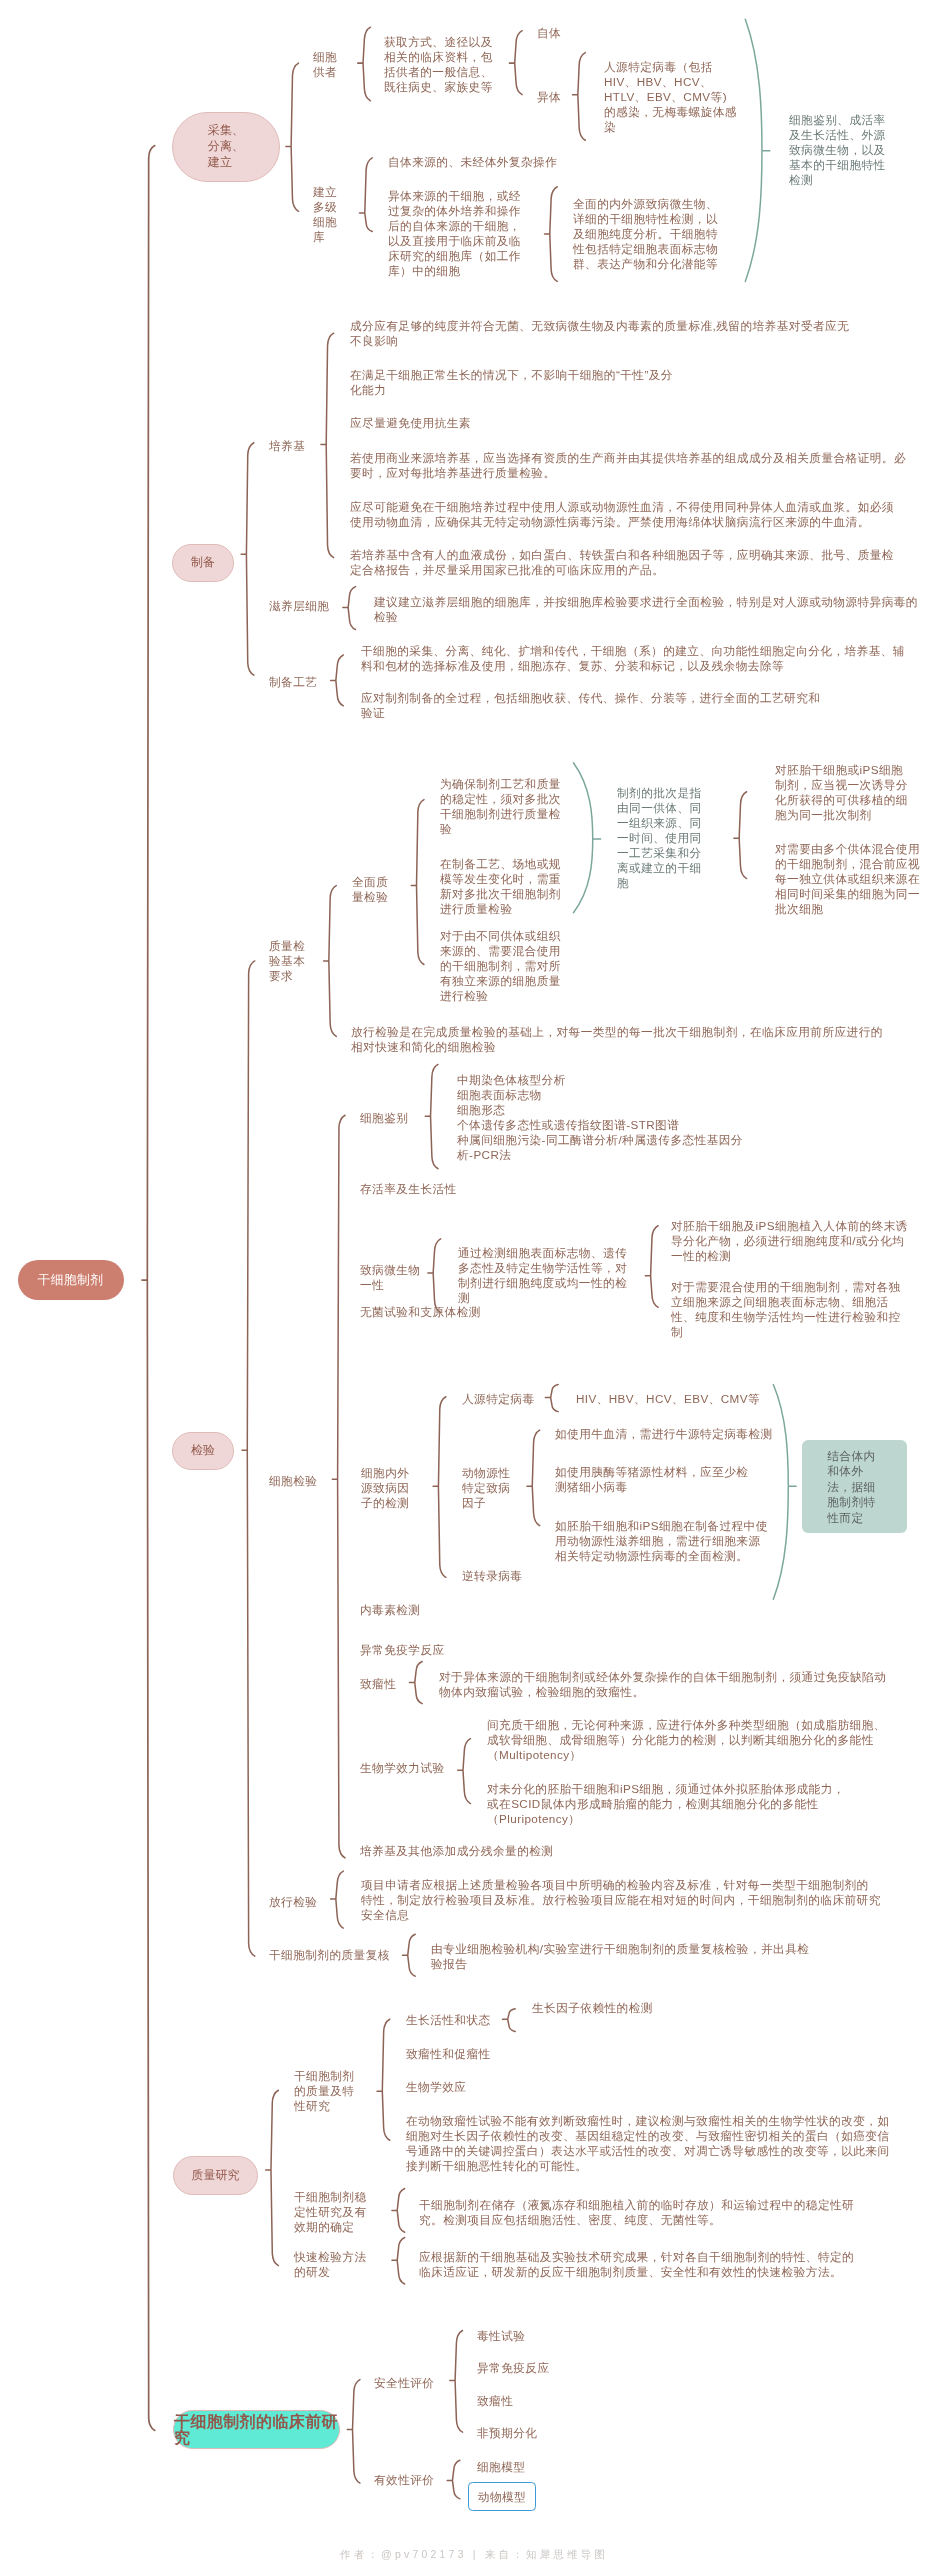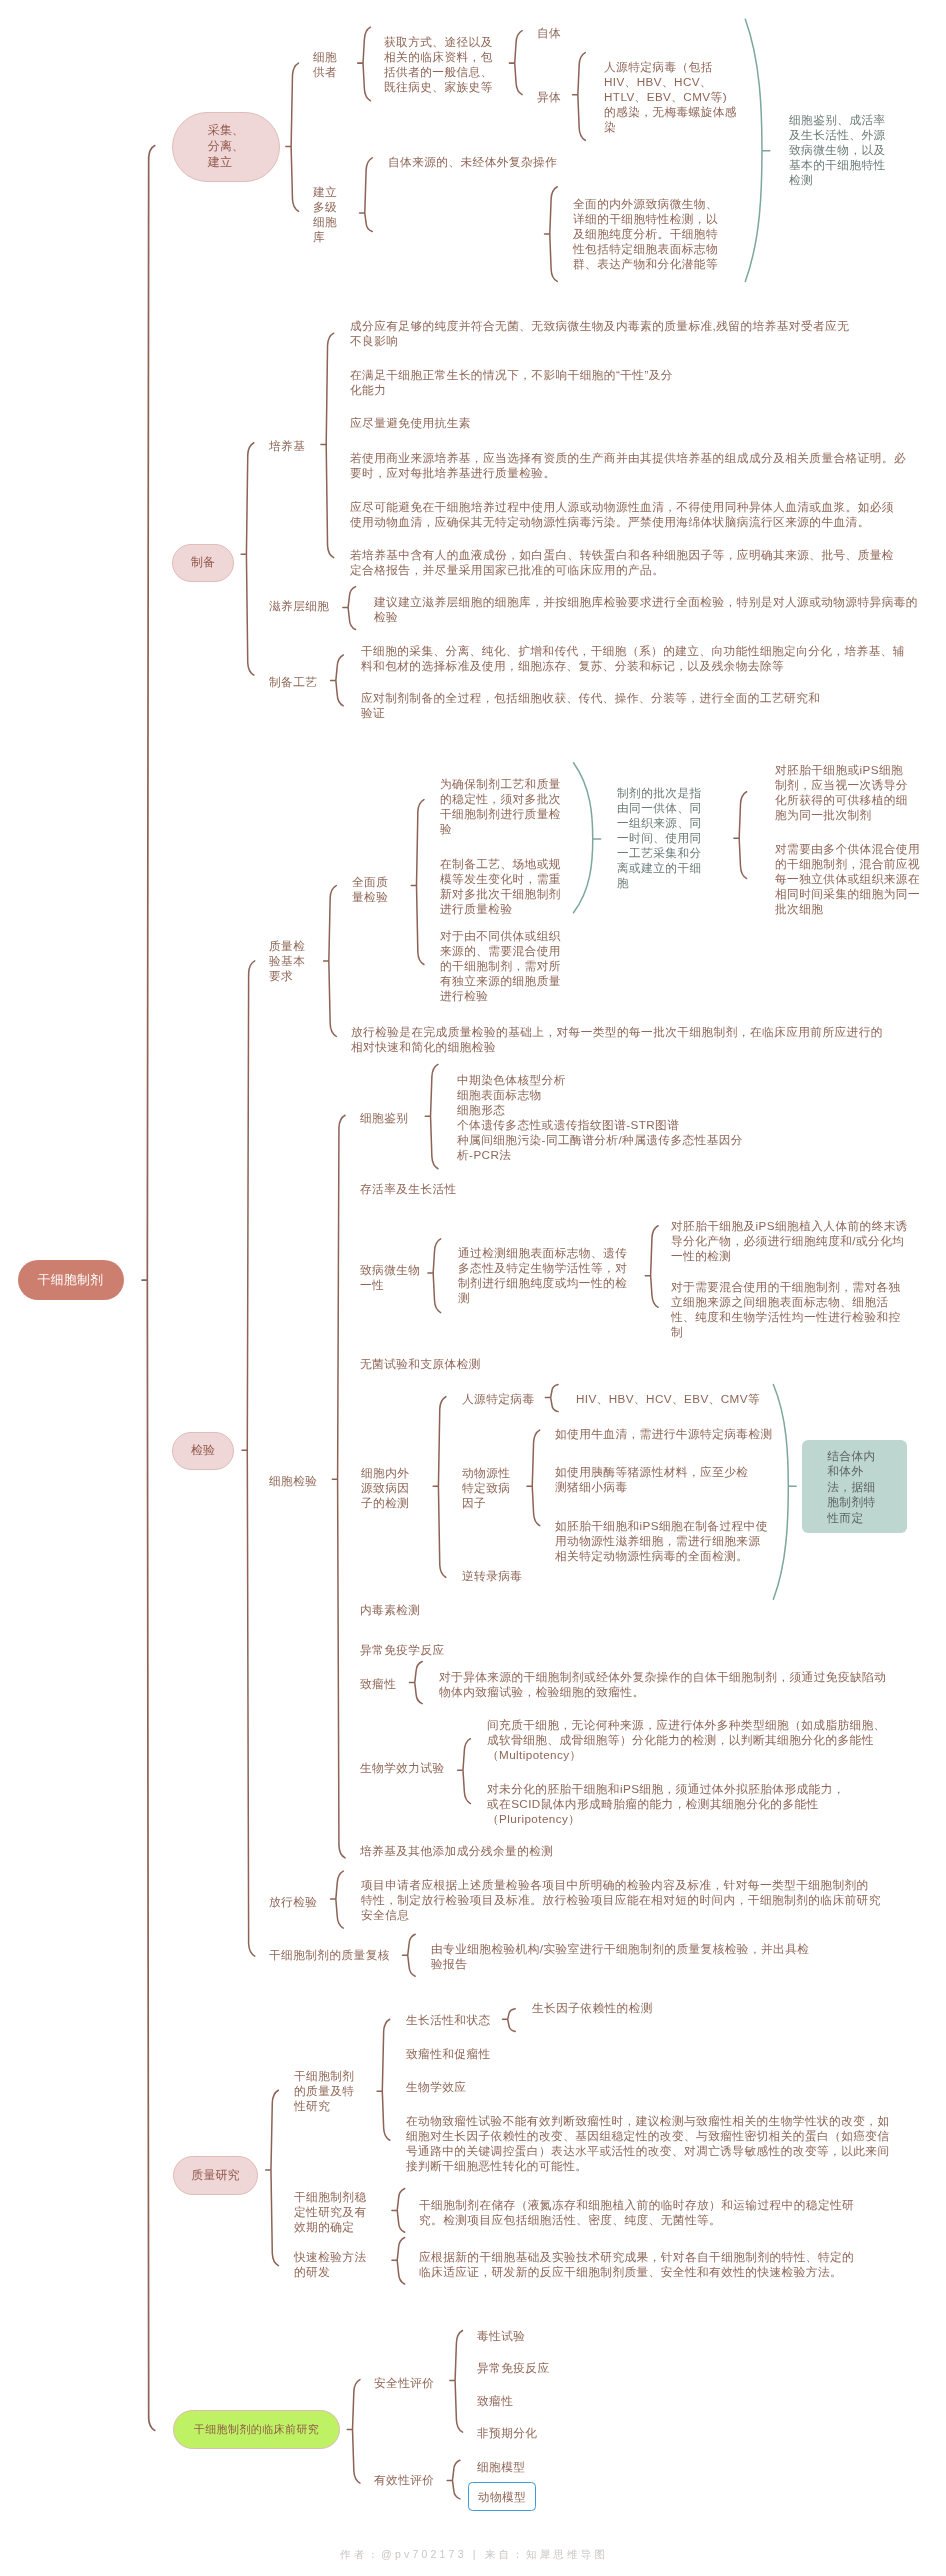--- a/index.html
+++ b/index.html
@@ -9,22 +9,22 @@
   #canvas{position:absolute;left:0;top:0;width:947px;height:2576px;background:#ffffff;}
   #connector-layer{position:absolute;left:0;top:0;width:947px;height:2576px;}
   .txt{position:absolute;color:#8f6656;font-size:11.7px;line-height:15px;
        letter-spacing:0.4px;white-space:pre-line;}
   .sum{color:#6a7a77;}
   .pill{position:absolute;border-radius:876px;box-sizing:border-box;display:flex;
         align-items:center;justify-content:center;text-align:left;white-space:pre-line;}
   .root{background:#cd7f6f;color:#ffffff;font-size:12.8px;letter-spacing:0.4px;}
   .l1{background:#eed7d6;border:1.3px solid #e0bcb9;color:#93584c;
       font-size:12px;line-height:15.7px;letter-spacing:0.1px;}
-  .l1b{background:#bef264;border:1.8px solid #e0b9b6;color:#93584c;
-       font-size:11px;line-height:15.7px;letter-spacing:0.4px;}
+  .l1b{background:#5eead4;border:1.8px solid #e0b9b6;color:#93584c;
+       font-size:16px;line-height:15.7px;letter-spacing:0.4px;font-weight:bold;}
   .tealbox{position:absolute;box-sizing:border-box;background:#bdd6d0;color:#5e6360;
            font-size:11.7px;line-height:15.5px;letter-spacing:0.4px;white-space:pre-line;
            border-radius:6.1px;display:flex;align-items:center;justify-content:center;
            text-align:left;padding-right:6.1px;}
   .boxed{position:absolute;box-sizing:border-box;border:1.3px solid #3c9bd6;border-radius:4.4px;
          color:#8f6656;font-size:11.7px;line-height:15px;letter-spacing:0.4px;
          background:#ffffff;display:flex;align-items:center;justify-content:center;}
   .credit{color:#cbc6c3;font-size:10.5px;letter-spacing:3.2px;white-space:pre;}
 </style>
 </head>
@@ -85,20 +85,26 @@
     <div class="txt" style="left: 604px; top: 59px;">人源特定病毒（包括
 HIV、HBV、HCV、
 HTLV、EBV、CMV等)
 的感染，无梅毒螺旋体感
 染</div>
     <div class="txt" style="left: 313px; top: 184px;">建立
 多级
 细胞
 库</div>
     <div class="txt" style="left: 388px; top: 154px;">自体来源的、未经体外复杂操作</div>
+    <div class="txt" style="left: 388px; top: 188px;">异体来源的干细胞，或经
+过复杂的体外培养和操作
+后的自体来源的干细胞，
+以及直接用于临床前及临
+床研究的细胞库（如工作
+库）中的细胞</div>
     <div class="txt" style="left: 573px; top: 196px;">全面的内外源致病微生物、
 详细的干细胞特性检测，以
 及细胞纯度分析。干细胞特
 性包括特定细胞表面标志物
 群、表达产物和分化潜能等</div>
     <div class="txt sum" style="left: 789px; top: 112px;">细胞鉴别、成活率
 及生长活性、外源
 致病微生物，以及
 基本的干细胞特性
 检测</div>
@@ -175,21 +181,21 @@
 多态性及特定生物学活性等，对
 制剂进行细胞纯度或均一性的检
 测</div>
     <div class="txt" style="left: 671px; top: 1218px;">对胚胎干细胞及iPS细胞植入人体前的终末诱
 导分化产物，必须进行细胞纯度和/或分化均
 一性的检测</div>
     <div class="txt" style="left: 671px; top: 1279px;">对于需要混合使用的干细胞制剂，需对各独
 立细胞来源之间细胞表面标志物、细胞活
 性、纯度和生物学活性均一性进行检验和控
 制</div>
-    <div class="txt" style="left: 360px; top: 1356px; text-align: center;">无菌试验和支原体检测</div>
+    <div class="txt" style="left: 360px; top: 1304px; text-align: center;">无菌试验和支原体检测</div>
     <div class="txt" style="left: 361px; top: 1465px;">细胞内外
 源致病因
 子的检测</div>
     <div class="txt" style="left: 462px; top: 1391px;">人源特定病毒</div>
     <div class="txt" style="left: 576px; top: 1391px;">HIV、HBV、HCV、EBV、CMV等</div>
     <div class="txt" style="left: 462px; top: 1465px;">动物源性
 特定致病
 因子</div>
     <div class="txt" style="left: 555px; top: 1426px;">如使用牛血清，需进行牛源特定病毒检测</div>
     <div class="txt" style="left: 555px; top: 1464px;">如使用胰酶等猪源性材料，应至少检

